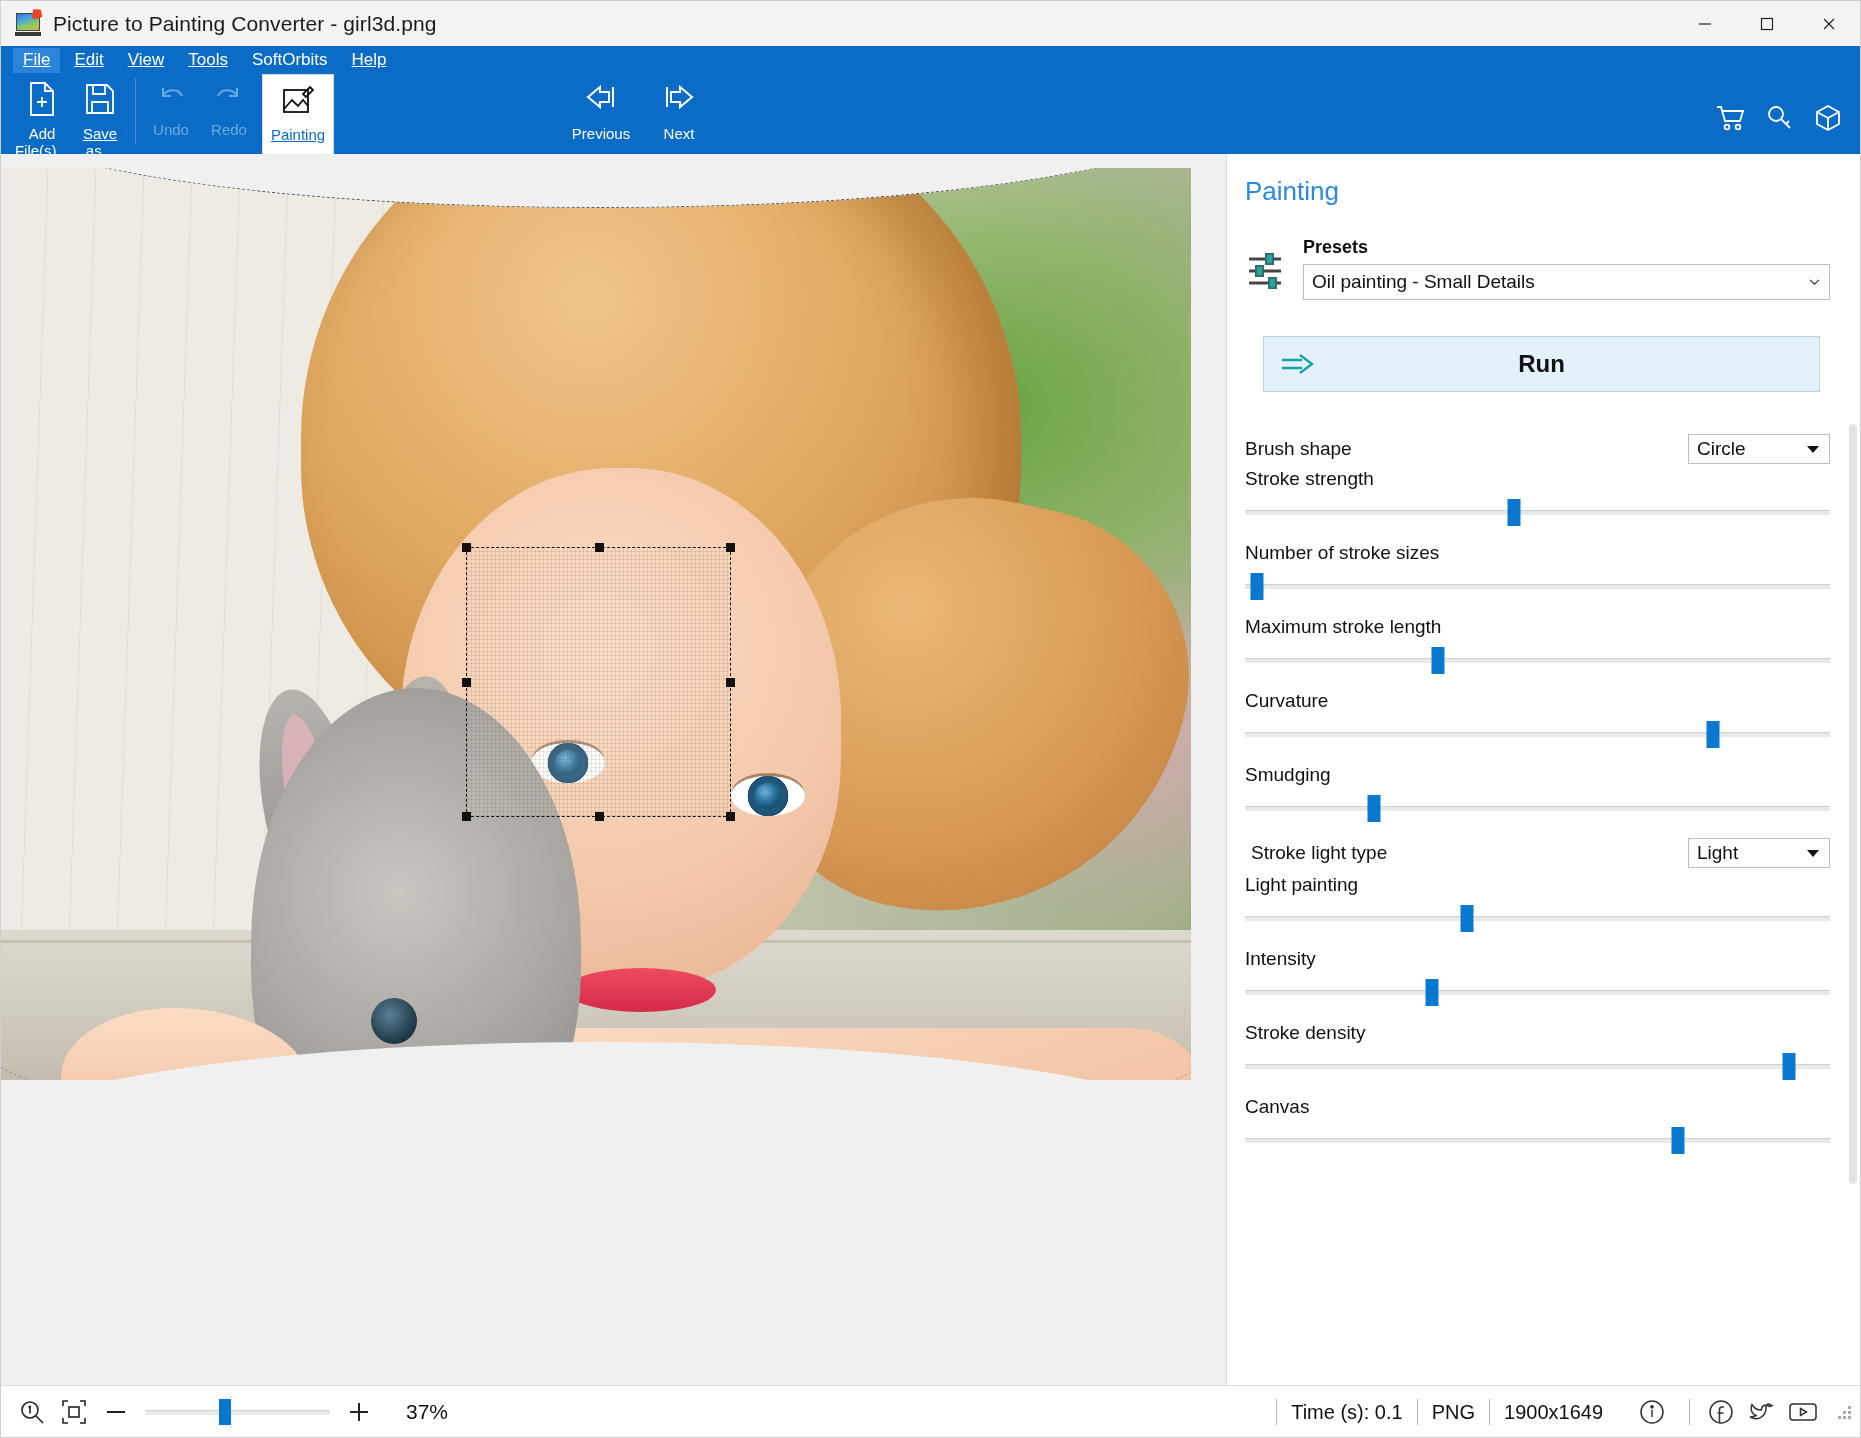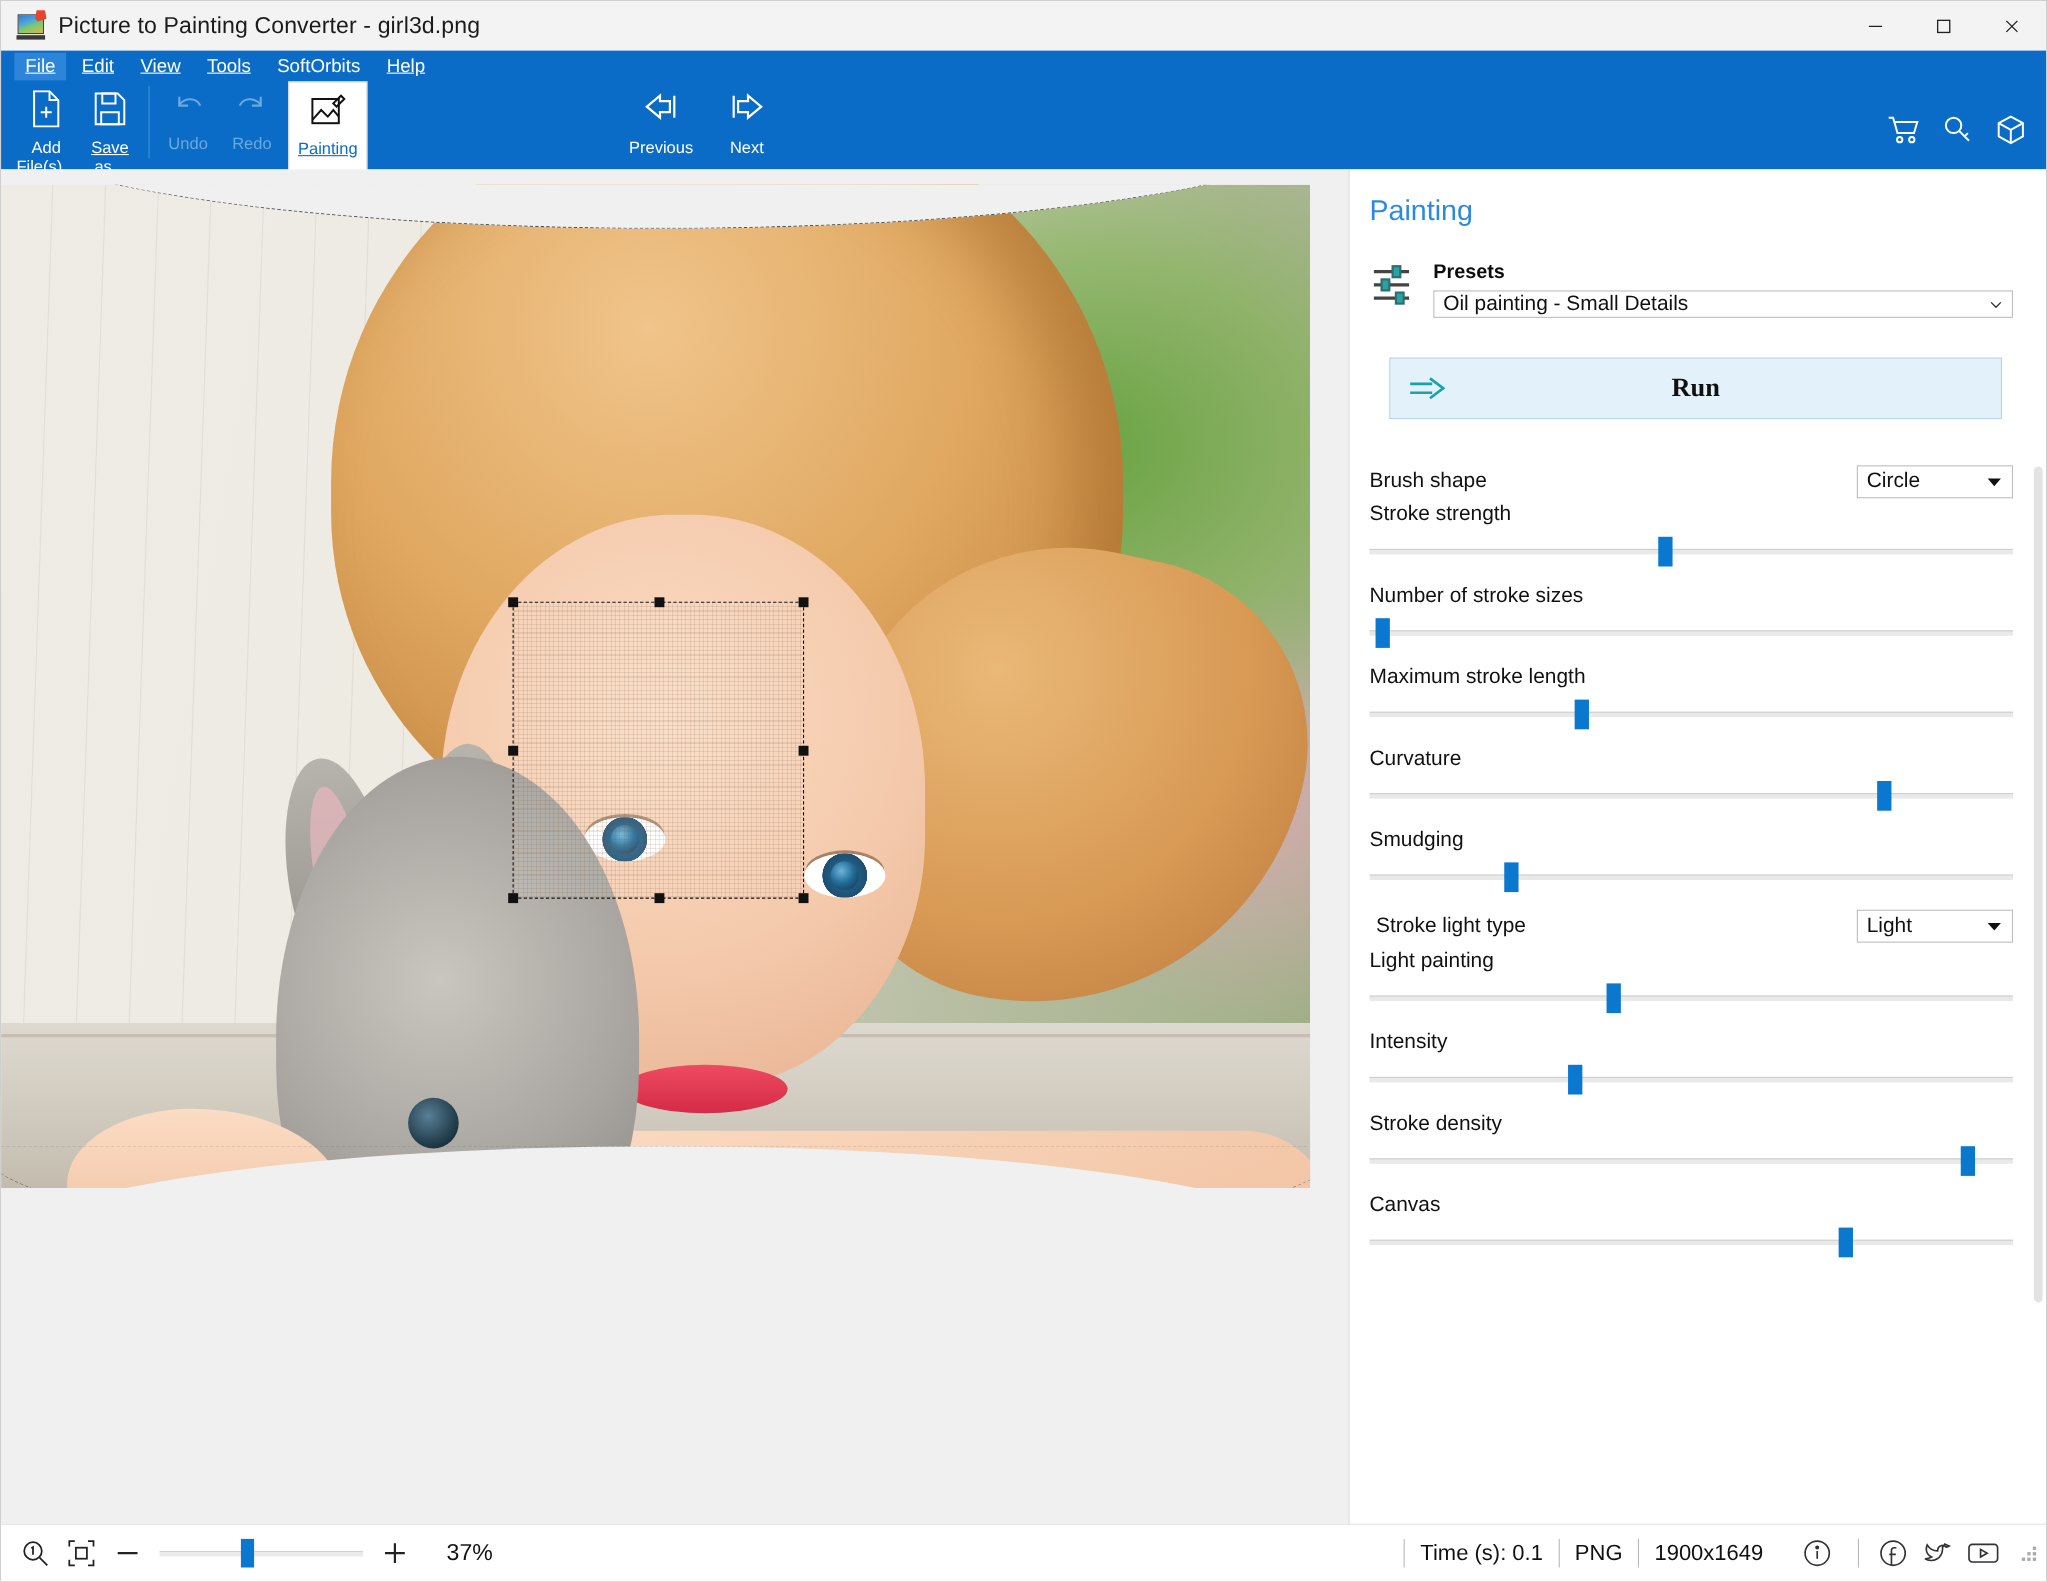--- a/index.html
+++ b/index.html
@@ -237,41 +237,41 @@
   }
   .presets-row {
     display: flex; align-items: flex-end; gap: 12px; margin-top: 16px;
   }
   .presets-icon { flex: 0 0 46px; padding-bottom: 4px; }
   .presets-col { flex: 1 1 auto; }
   .presets-label {
     font-size: 18px; font-weight: bold; color: #0d0d0d; margin-bottom: 6px;
   }
   .combo {
-    height: 25px; border: 1px solid #bdbdbd; background: #fff;
+    height: 36px; border: 1px solid #bdbdbd; background: #fff;
     display: flex; align-items: center; padding: 0 8px;
     font-size: 19px; color: #111; position: relative;
   }
   .combo .chev {
     position: absolute; right: 9px; top: 50%; margin-top: -3px;
     width: 11px; height: 7px; color: #333;
   }
   .combo .caret {
     position: absolute; right: 10px; top: 50%; margin-top: -3px;
     width: 0; height: 0; border-left: 6px solid transparent;
     border-right: 6px solid transparent; border-top: 7px solid #111;
   }
   .run-btn {
     margin: 36px 10px 0 18px; height: 56px;
     background: #e3f1fb; border: 1px solid #b9d6ea;
     display: flex; align-items: center; justify-content: center;
     position: relative;
   }
   .run-btn .arrow { position: absolute; left: 16px; top: 50%; margin-top: -11px; }
-  .run-btn .run-label { font-size: 24px; font-weight: bold; color: #111; font-family: Liberation Serif, serif; }
+  .run-btn .run-label { font-size: 24px; font-weight: bold; color: #111; }
 
   .ctrl-list { margin-top: 42px; }
   .ctrl-row {
     display: flex; align-items: center; justify-content: space-between;
     margin-bottom: 4px;
   }
   .ctrl-row .lab { font-size: 19px; color: #111; }
   .ctrl-row .combo { width: 142px; flex: 0 0 142px; height: 30px; font-size: 19px; }
   .slider-block { margin-bottom: 16px; }
   .slider-label { font-size: 19px; color: #111; margin-bottom: 8px; }

